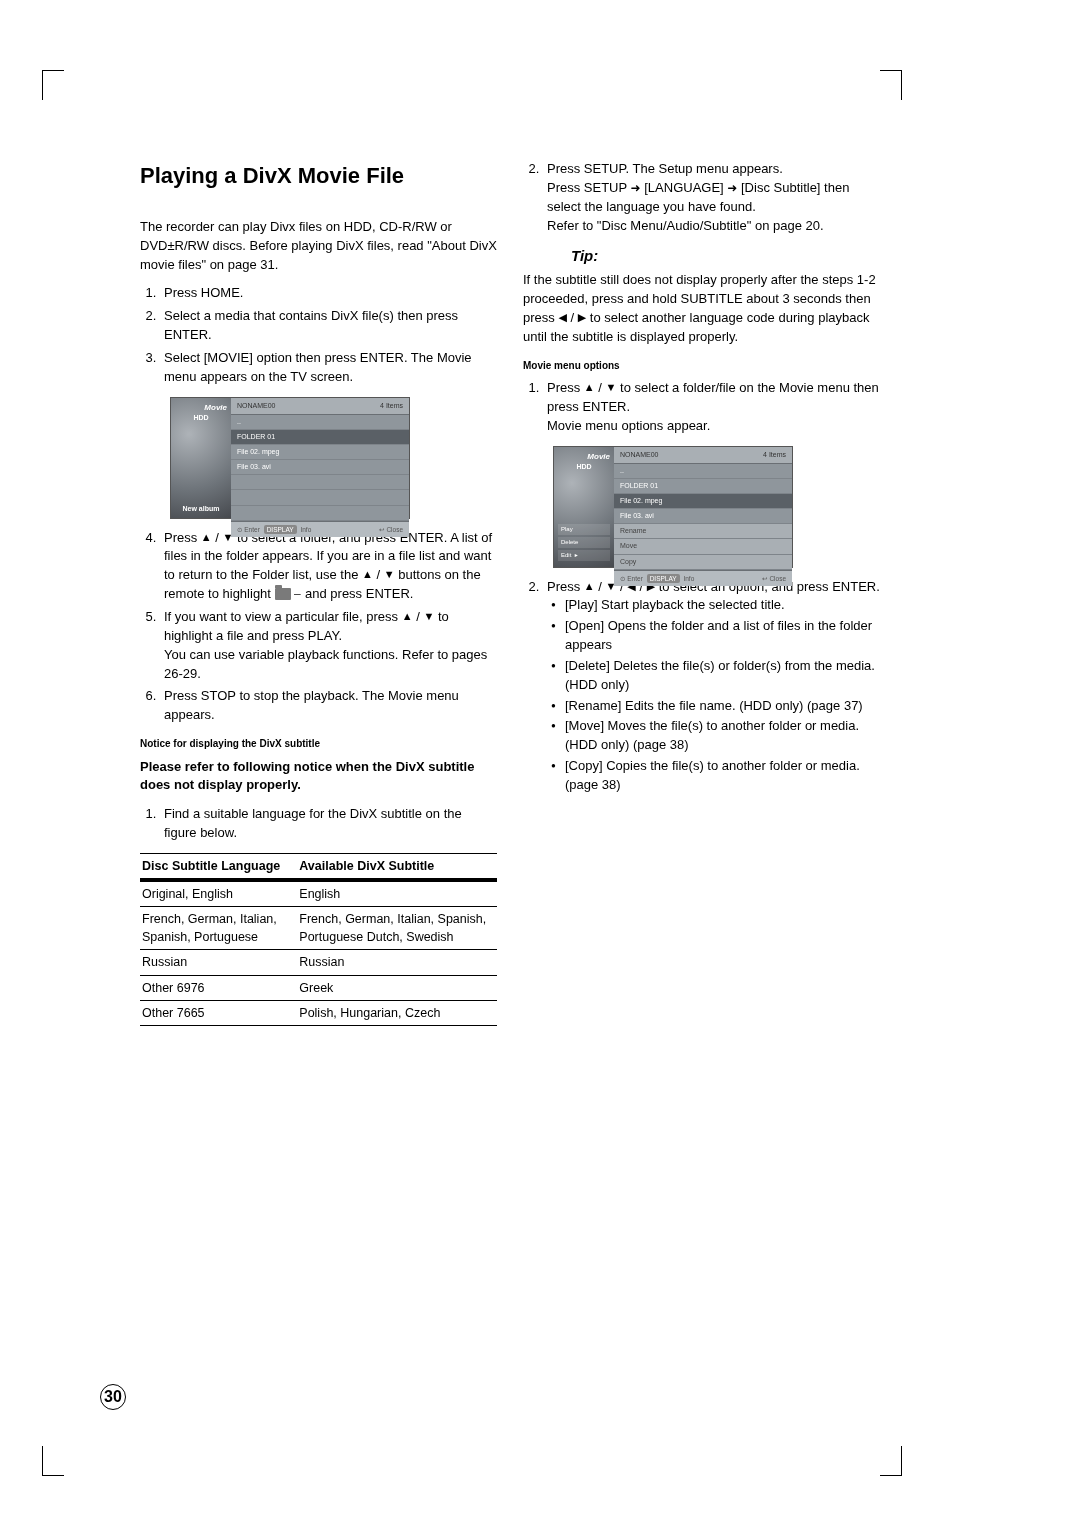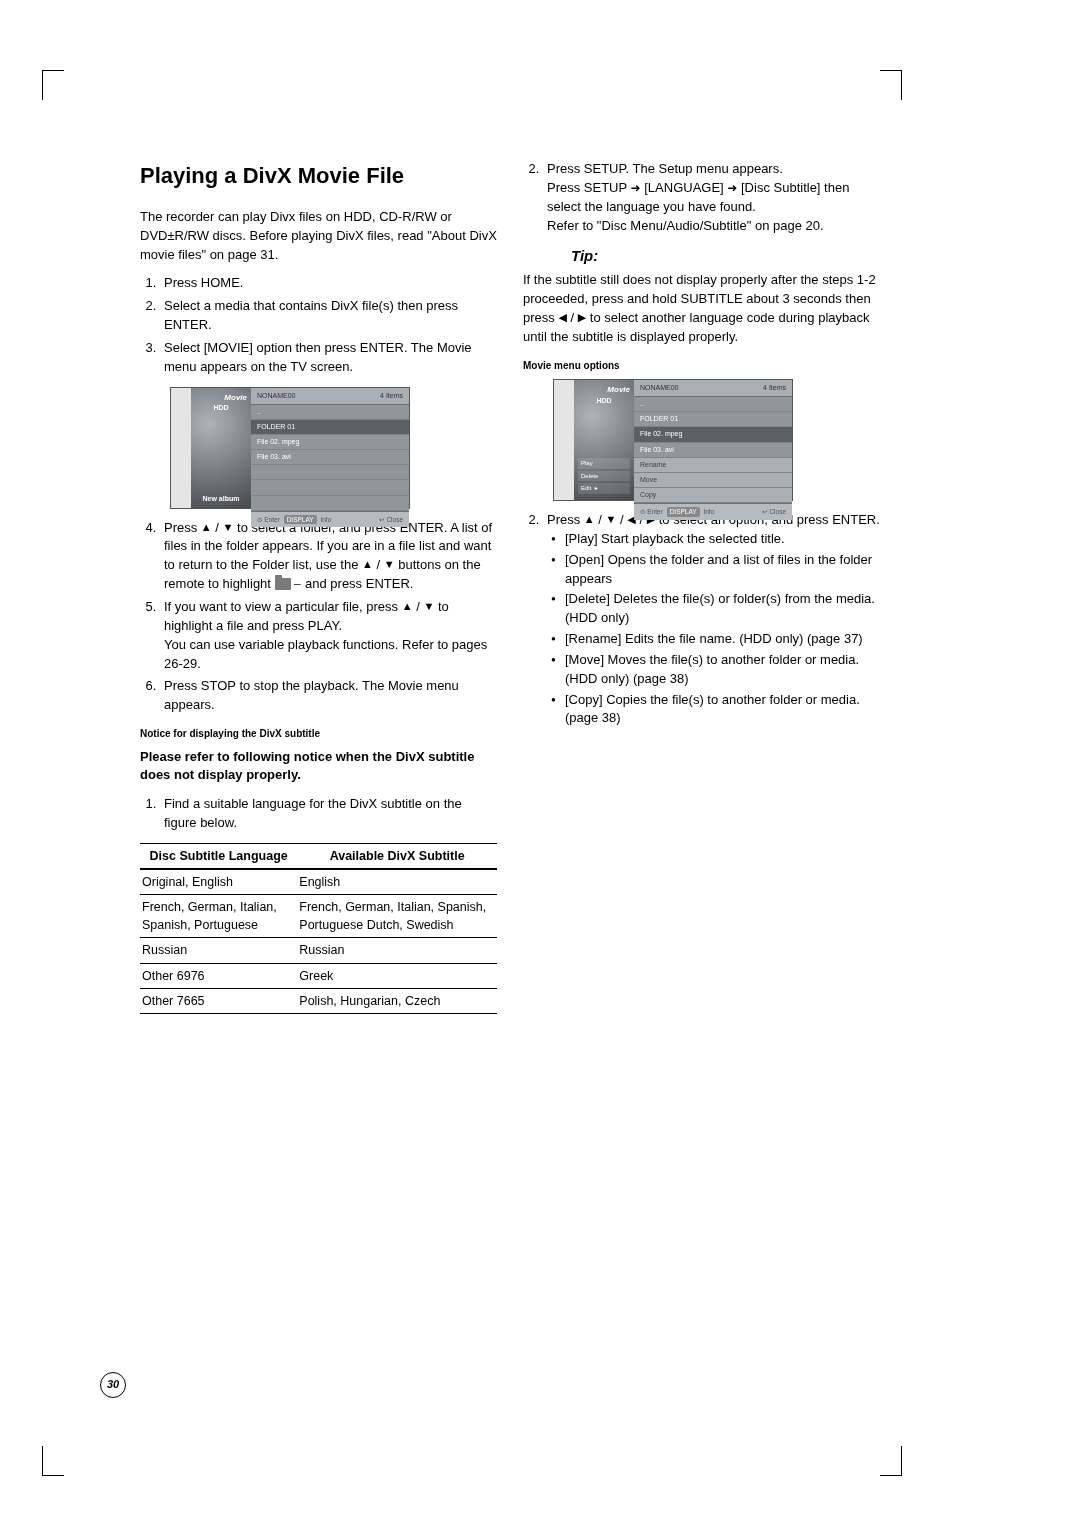--- a/index.html
+++ b/index.html
@@ -21,72 +21,71 @@
   .page {
     position: absolute;
     top: 160px;
     left: 140px;
     width: 740px;
     display: flex;
     gap: 26px;
   }
   .col { flex: 1; min-width: 0; }
 
-  h1 { font-size: 22px; font-weight: bold; margin-bottom: 16px; }
+  h1 { font-size: 22px; font-weight: bold; margin-bottom: 26px; }
   h2 { font-size: 10px; font-weight: bold; margin-top: 12px; margin-bottom: 6px; }
   .tip-label { font-size: 15px; font-weight: bold; font-style: italic; margin-top: 10px; margin-bottom: 4px; margin-left: 48px; }
   p { margin-bottom: 10px; }
   strong.bold { font-weight: bold; }
   ol { list-style: decimal; padding-left: 20px; margin-bottom: 10px; }
   ol > li { margin-bottom: 4px; padding-left: 4px; }
   ul.bullets { list-style: none; padding-left: 18px; }
   ul.bullets > li { position: relative; margin-bottom: 2px; }
   ul.bullets > li::before { content: "\25CF"; font-size: 8px; position: absolute; left: -14px; top: 3px; }
 
   .arrow { font-size: 11px; display: inline-block; vertical-align: 1px; }
   .right-arrow { font-size: 12px; }
   .folder-glyph { display:inline-block; width:16px; height:12px; background:#7a7a7a; border-radius:1px; position:relative; vertical-align:-2px; }
   .folder-glyph::before { content:""; position:absolute; top:-3px; left:0; width:7px; height:3px; background:#7a7a7a; border-radius:1px 1px 0 0; }
   .folder-glyph::after { content:"\2013"; position:absolute; right:-10px; top:-2px; font-size:12px; color:#333; }
 
   
-  .shot { width: 240px; height: auto; margin: 6px 0 10px 30px; background:#e5e5e5; border:1px solid #555; font-size:8px; color:#fff; position:relative;padding-left:20px; }
+  .shot { width: 240px; height: auto; margin: 6px 0 10px 30px; background:#e5e5e5; border:1px solid #555; font-size:8px; color:#fff; position:relative; }
   .shot-inner { display:flex; height:120px; }
   .shot-side { width:60px; background: radial-gradient(circle at 30% 30%, #aeb3b8 0%, #6d7379 60%, #46494e 100%); display:flex; flex-direction:column; justify-content:space-between; padding:4px; }
   .shot-side .top-label { text-align:right; font-style:italic; font-weight:bold; font-size:8px; }
   .shot-side .hdd { text-align:center; font-size:7px; font-weight:bold;}
   .shot-side .na { text-align:center; font-size:7px; font-weight:bold; }
   .shot-side .menu-list { display:flex; flex-direction:column; gap:2px; padding-bottom:2px;}
   .shot-side .menu-item { background: rgba(255,255,255,0.12); padding:1px 3px; font-size:6px; color:#fff; }
   .shot-main { flex:1; background:#a9afb4; display:flex; flex-direction:column; }
   .shot-mainbar { display:flex; justify-content:space-between; padding:3px 6px; font-size:7px; color:#333; }
   .shot-list { flex:1; background:#8f969c; border-top:1px solid #6a6f74; border-bottom:1px solid #6a6f74; display:flex; flex-direction:column; }
   .shot-row { border-bottom:1px solid #7e848a; padding:2px 6px; font-size:7px; color:#fff; }
   .shot-row.hl { background:#5a6066; }
   .shot-foot { display:flex; justify-content:space-between; padding:3px 6px; font-size:6.5px; color:#555; background:#b5bbc0; }
   .shot-foot .key { display:inline-block; background:#888; color:#fff; padding:0 3px; border-radius:2px; margin:0 2px;}
 
   
   table.sub { width: 100%; border-collapse: collapse; font-size: 12.5px; margin-top:2px; }
-  table.sub th { text-align:center; font-weight:bold; border-top:1.5px solid #000; border-bottom:2px solid #000000; padding:3px 2px; }
+  table.sub th { text-align:left; font-weight:bold; border-top:1.5px solid #000; border-bottom:4px solid #000000; padding:3px 2px; }
   table.sub td { border-bottom:1px solid #000; padding:3px 2px; vertical-align:top; }
 
   .page-num {
     position: absolute;
-    bottom: 130px;
+    bottom: 118px;
     left: 100px;
     width: 26px; height: 26px;
     border: 1.5px solid #000;
     border-radius: 50%;
-    font-size: 11px;
+    font-size: 16px;
     font-weight: bold;
     display: flex;
     align-items: center;
     justify-content: center;
-    font-style: italic;
   }
 </style>
 </head>
 <body>
 
 <div class="crop-tl"></div>
 <div class="crop-tr"></div>
 <div class="crop-bl"></div>
 <div class="crop-br"></div>
 
@@ -190,20 +189,26 @@
         <span>Refer to "Disc Menu/Audio/Subtitle" on page 20.</span>
       </li>
     </ol>
 
     <div class="tip-label">Tip:</div>
     <p>
       <span>If the subtitle still does not display properly after the steps 1-2 proceeded, press and hold SUBTITLE about 3 seconds then press </span><span class="arrow">◀</span><span> / </span><span class="arrow">▶</span><span> to select another language code during playback until the subtitle is displayed properly.</span>
     </p>
 
     <h2>Movie menu options</h2>
+    <ol>
+      <li>
+        <span>Press </span><span class="arrow">▲</span><span> / </span><span class="arrow">▼</span><span> to select a folder/file on the Movie menu then press ENTER.</span><br>
+        <span>Movie menu options appear.</span>
+      </li>
+    </ol>
 
     <div class="shot">
       <div class="shot-inner">
         <div class="shot-side">
           <div>
             <div class="top-label">Movie</div>
             <div class="hdd">HDD</div>
           </div>
           <div class="menu-list">
             <div class="menu-item">Play</div>

